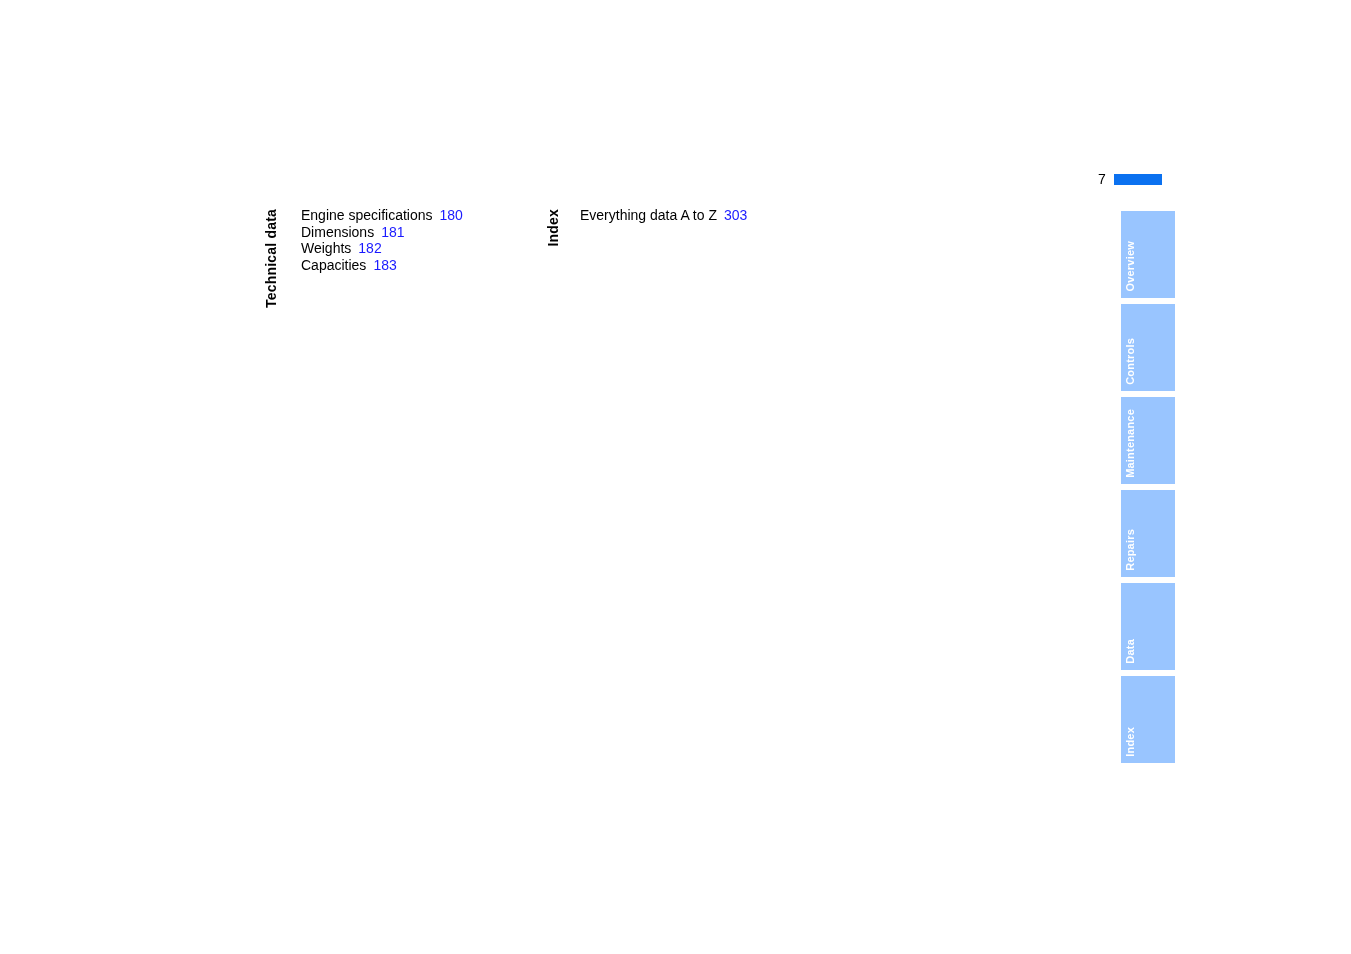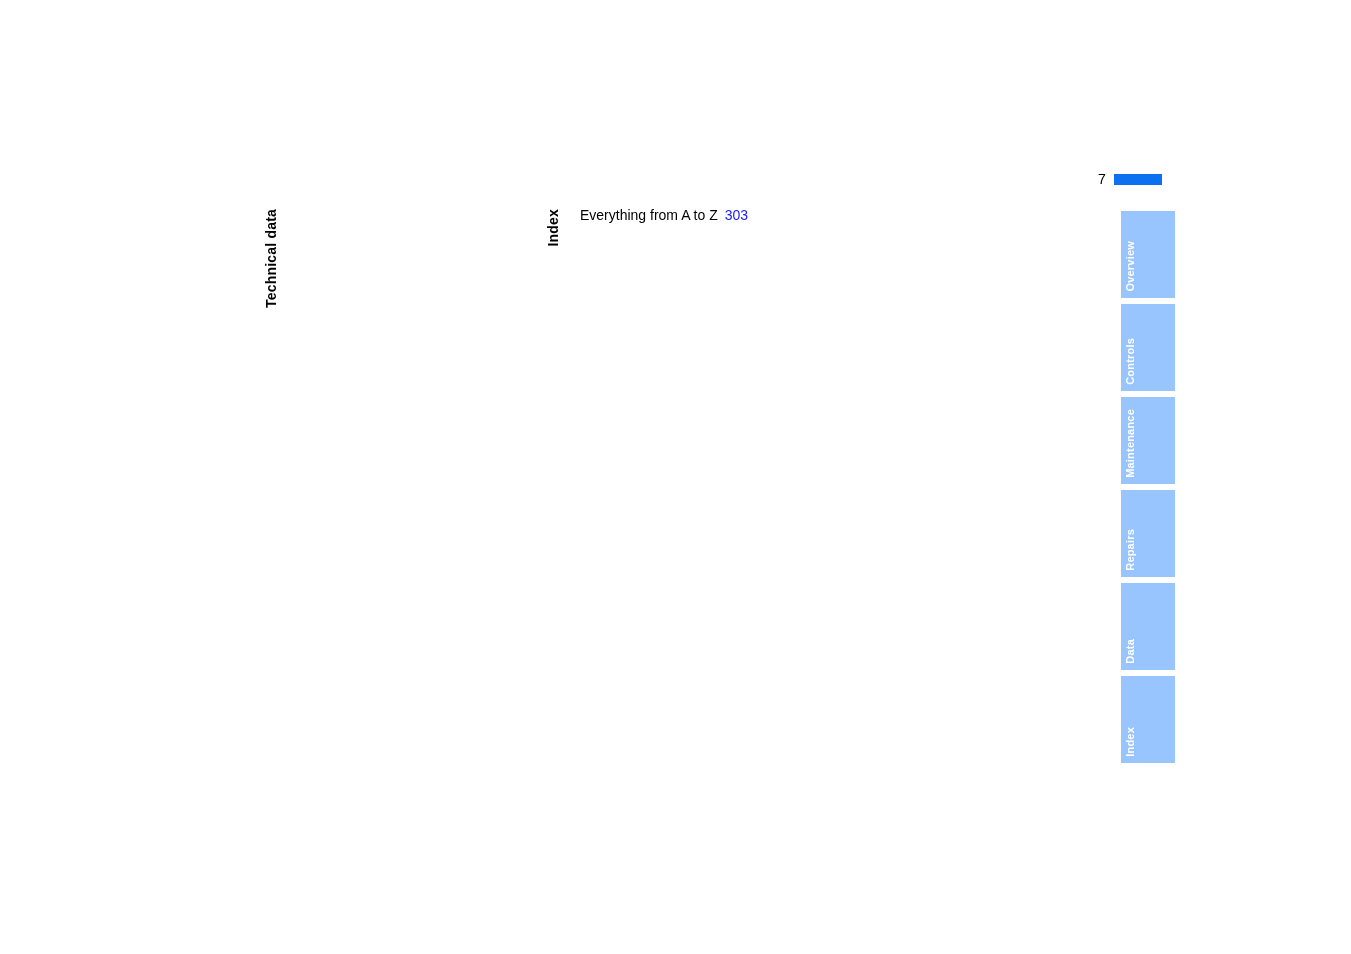--- a/index.html
+++ b/index.html
@@ -143,27 +143,41 @@
 
   <div class="page-header">
     <span class="page-number">7</span>
     <span class="header-rule"></span>
   </div>
 
   <div class="content">
 
     <div class="toc-column col-tech">
       <div class="section-label">Technical data</div>
+      <ul class="toc-entries">
+        <li class="toc-entry">
+          <span class="entry-title">Engine specifications</span><span class="entry-page">180</span>
+        </li>
+        <li class="toc-entry">
+          <span class="entry-title">Dimensions</span><span class="entry-page">181</span>
+        </li>
+        <li class="toc-entry">
+          <span class="entry-title">Weights</span><span class="entry-page">182</span>
+        </li>
+        <li class="toc-entry">
+          <span class="entry-title">Capacities</span><span class="entry-page">183</span>
+        </li>
+      </ul>
     </div>
 
     <div class="toc-column col-index">
       <div class="section-label">Index</div>
       <ul class="toc-entries">
         <li class="toc-entry">
-          <span class="entry-title">Everything from A to Z</span><span class="entry-page">303</span>
+          <span class="entry-title">Everything data A to Z</span><span class="entry-page">303</span>
         </li>
       </ul>
     </div>
 
   </div>
 
   <div class="tab-strip">
     <div class="tab">
       <span class="tab-label">Overview</span>
     </div>

